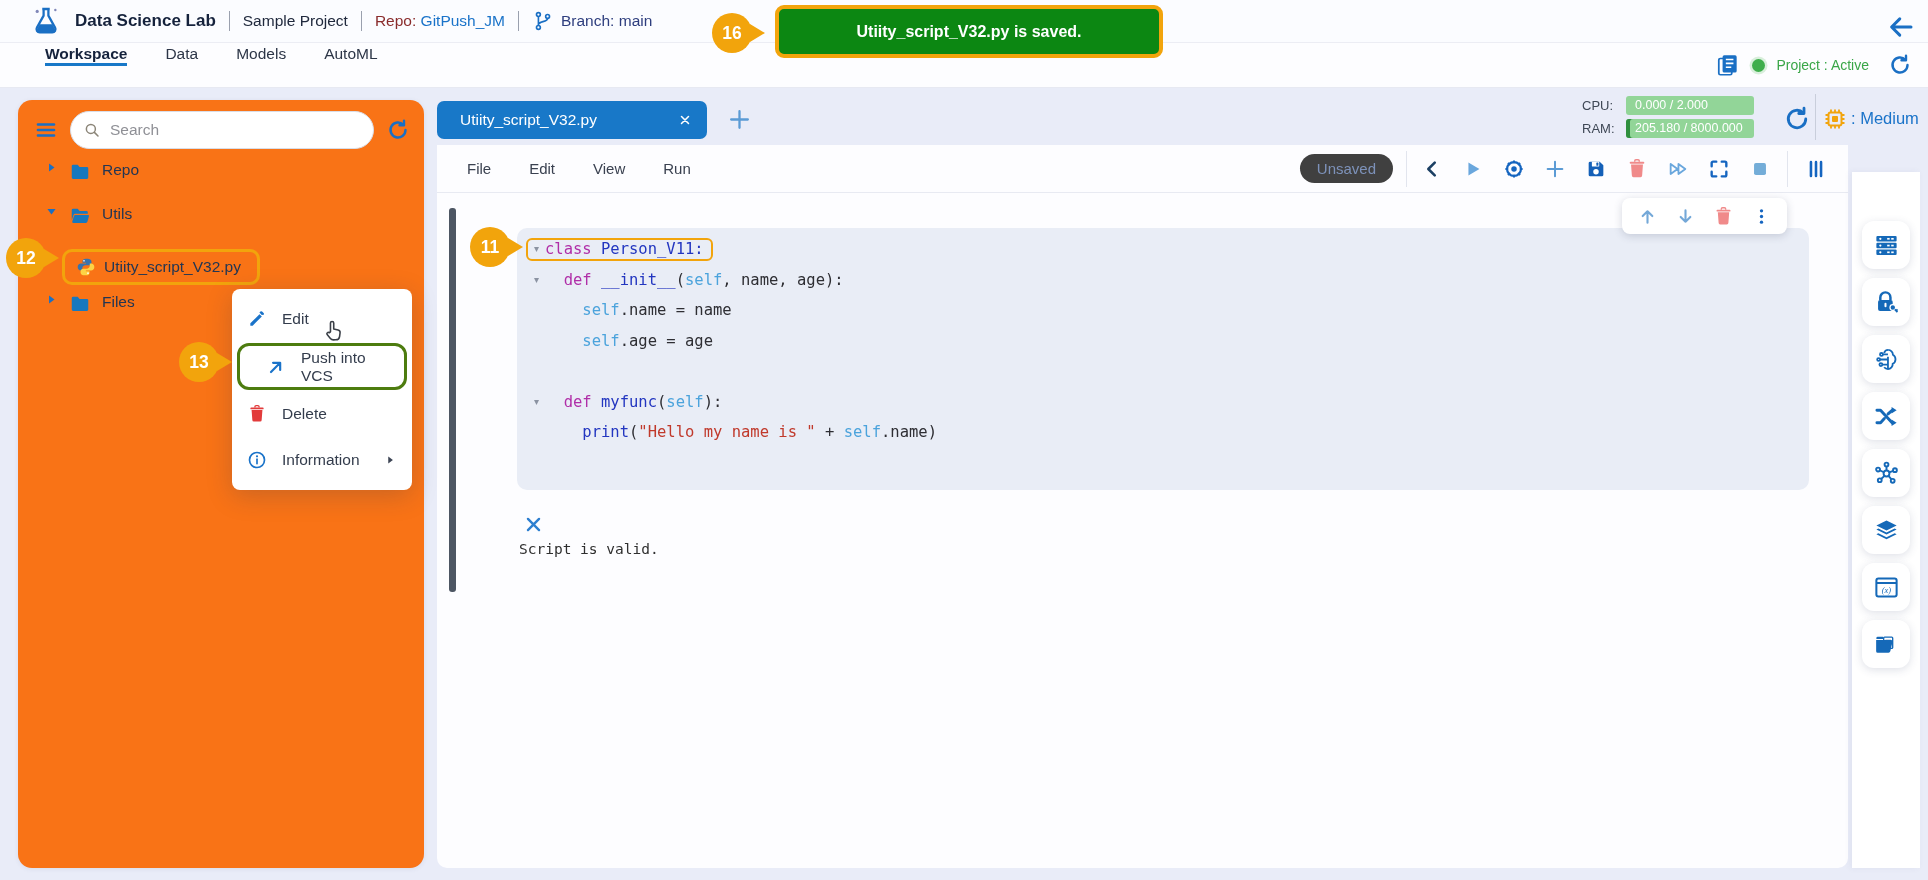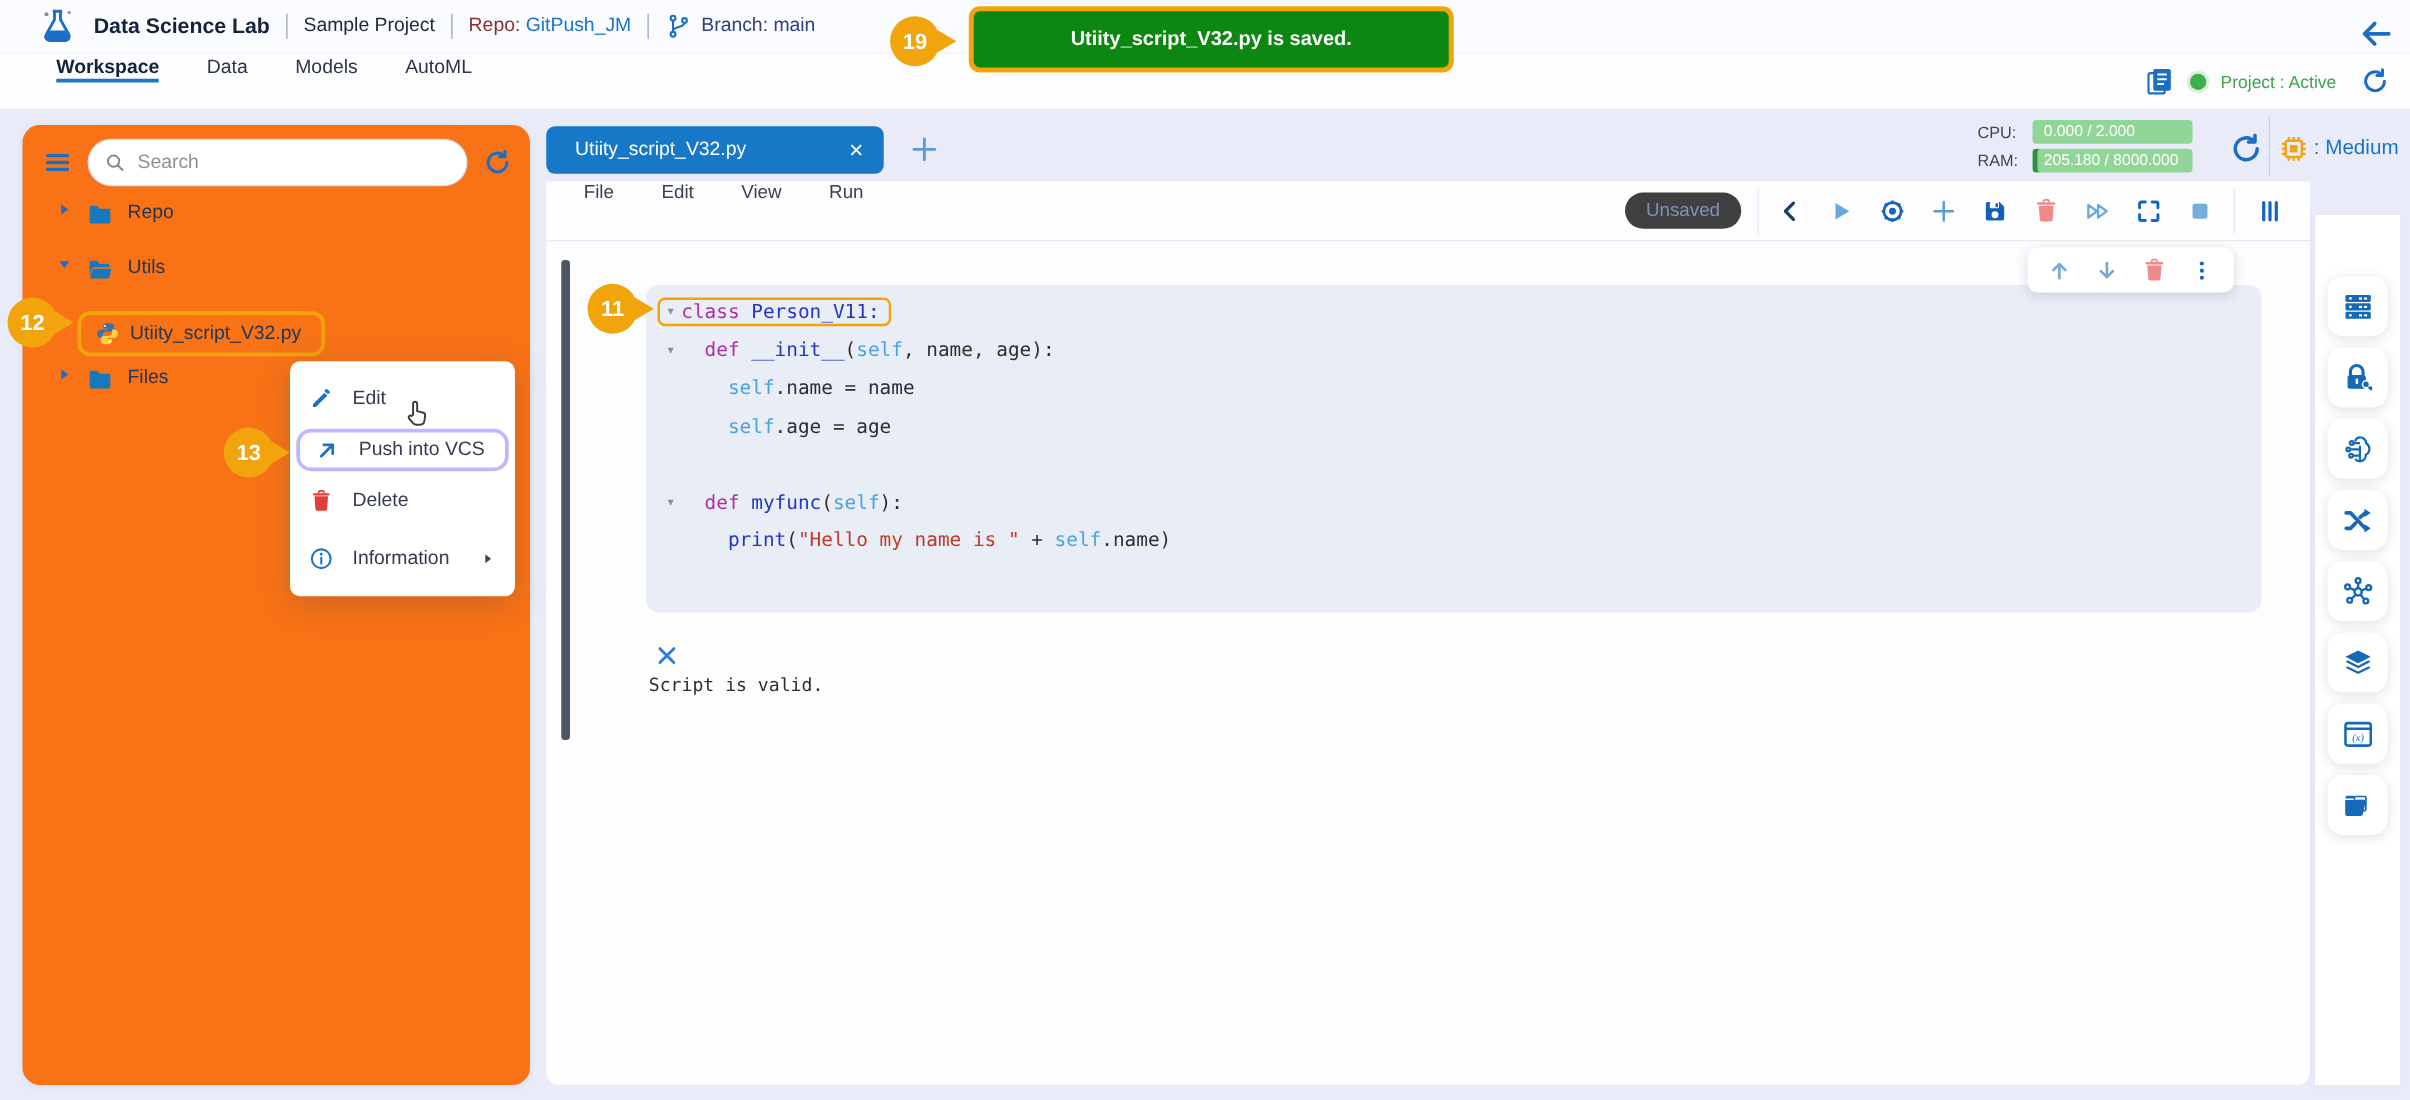--- a/index.html
+++ b/index.html
@@ -35,37 +35,37 @@
 #tree{padding-top:6px}
 .tree-row{display:flex;align-items:flex-start;height:44px;padding-left:27px;gap:11px;font-size:15.5px;color:#233653;cursor:pointer}
 .tree-row .caret{width:13px;height:13px}
 .tree-row.file{padding-left:44px}
 .file-wrap{display:flex;align-items:center;gap:8px;border:3px solid #f2a40c;border-radius:10px;padding:5px 16px 5px 11px}
 .tree-label{white-space:nowrap}
 
 .ctx-menu{position:absolute;left:232px;top:289px;width:180px;background:#fff;border-radius:8px;box-shadow:0 6px 26px rgba(40,50,80,.22);padding:7px 0;z-index:20}
 .ctx-item{display:flex;align-items:center;gap:15px;height:46px;padding:0 15px;font-size:15.5px;color:#333c4c;cursor:pointer}
 .ctx-item .lbl{flex:1}
-.ctx-item.hl{border:3px solid #c4b5fd;border-radius:12px;margin:1px 5px;height:34px;padding:0 12px}
+.ctx-item.hl{border:3px solid #4d7c0f;border-radius:12px;margin:1px 5px;height:47px;padding:0 26px}
 .hand{position:absolute;left:320px;top:317px;width:27px;height:27px;z-index:25}
 
 .file-tab{position:absolute;left:437px;top:101px;width:270px;height:38px;background:#1878c8;border-radius:7px;display:flex;align-items:center;color:#fff;font-size:15.5px;padding:0 15px 0 23px;z-index:2}
 .tab-t{flex:1}
 .tab-plus{position:absolute;left:727px;top:107px;width:25px;height:25px}
 .res-block{position:absolute;left:1582px;top:96px;display:grid;grid-template-columns:37px 128px;gap:4px 7px;align-items:center}
 .res-l{font-size:13px;color:#3f4856}
 .res-pill{height:19px;background:#92d598;border-radius:3px;color:#fff;font-size:12.5px;line-height:19px;padding-left:9px;white-space:nowrap}
 .res-pill.ram{box-shadow:inset 4px 0 0 #2f8f3e}
 .res-refresh{position:absolute;left:1783px;top:105px;width:28px;height:28px}
 .res-div{position:absolute;left:1815px;top:94px;width:1px;height:46px;background:#c9cedb}
 .chip{position:absolute;left:1823px;top:107px;width:24px;height:24px}
 .medium{position:absolute;left:1851px;top:109px;font-size:16.5px;color:#1a73c9}
 
 .editor-card{position:absolute;left:437px;top:145px;width:1411px;height:723px;background:#fdfdff;border-radius:0 0 10px 10px}
-.editor-toolbar{height:48px;border-bottom:1px solid #e8eaf2;display:flex;padding:0 12px 0 30px}
+.editor-toolbar{height:48px;border-bottom:1px solid #e8eaf2;display:flex;align-items:center;padding:0 12px 0 30px}
 #editor-menus{display:flex;gap:38px;font-size:15px;color:#3a4150}
 .toolbar-right{margin-left:auto;display:flex;align-items:center}
 .unsaved{background:#404040;color:#7d92ba;border-radius:16px;padding:6px 17px;font-size:15px;margin-right:13px}
 .tdiv{width:1px;height:36px;background:#e2e5ee;margin-right:4px}
 #toolbar-icons{display:flex;align-items:center}
 .tb-ic{width:41px;height:32px;display:flex;align-items:center;justify-content:center;cursor:pointer}
 .tb-ic svg{width:22px;height:22px}
 .tb-sep{width:1px;height:36px;background:#e2e5ee;margin:0 7px}
 
 .scrollbar{position:absolute;left:449px;top:208px;width:7px;height:384px;background:#4d5663;border-radius:3px}
@@ -521,18 +521,18 @@
           <svg viewBox="0 0 24 24">
             <path d="M3 6.2A1.2 1.2 0 0 1 4.2 5h4.6l1.8 2H3z" fill="#1569b8"></path>
             <rect x="9.5" y="5.5" width="8" height="10" rx="0.8" fill="#fff" stroke="#1569b8" stroke-width="1.2"></rect>
             <path d="M11 8h5M11 10h5M11 12h3.5" stroke="#9db8d6" stroke-width="1"></path>
             <path d="M2.8 8h13.4a1.2 1.2 0 0 1 1.17 1.47l-2 8.6a1.6 1.6 0 0 1-1.56 1.23H4.2A1.4 1.4 0 0 1 2.8 17.9z" fill="#1569b8"></path>
           </svg>
         </div>
       </div>
   </div>
 
-  <div class="badge b10">19</div>
+  <div class="badge b10">16</div>
   <div class="badge b11">11</div>
   <div class="badge b12">12</div>
   <div class="badge b13">13</div>
 
 </div>
 
 </body></html>

